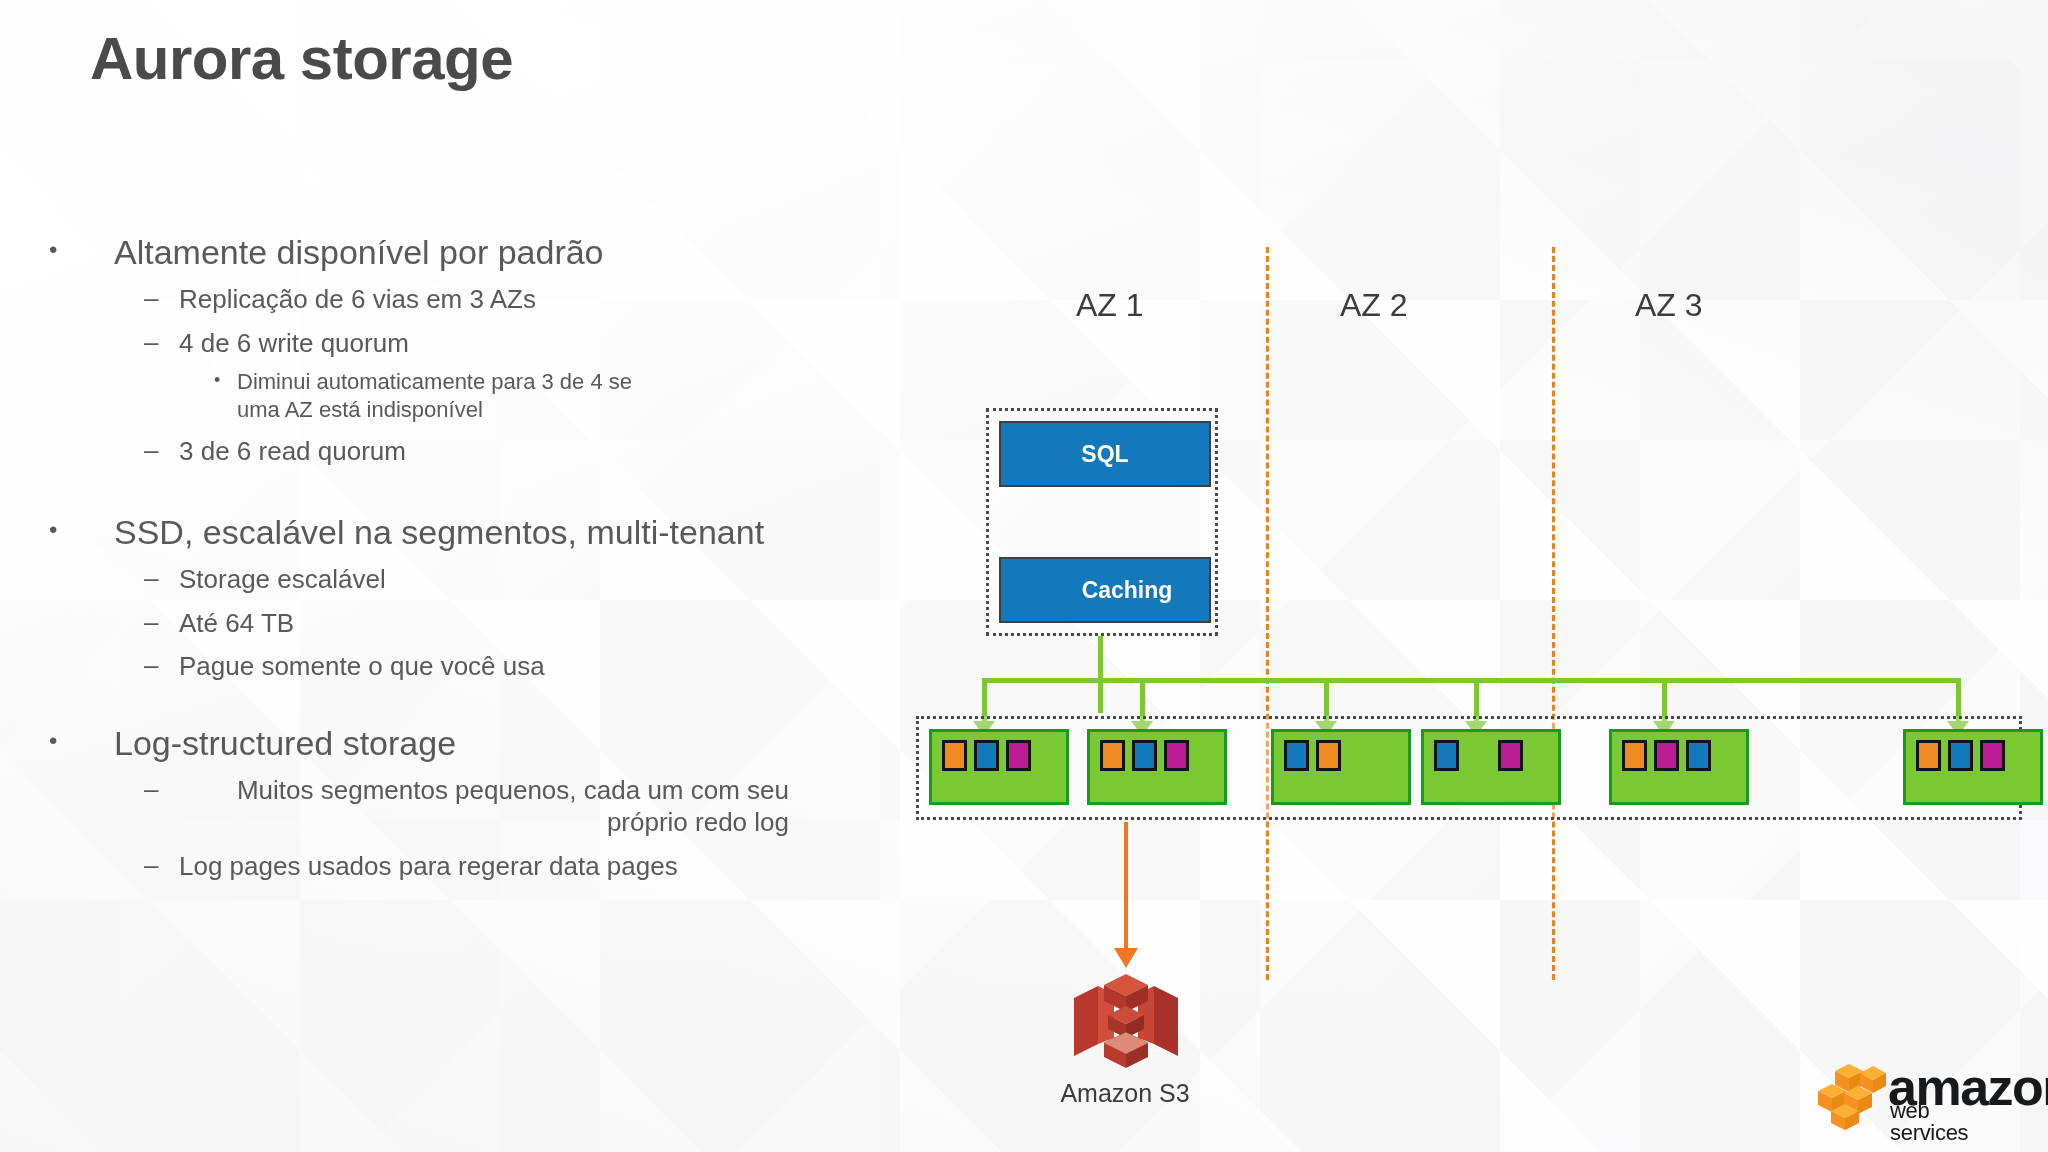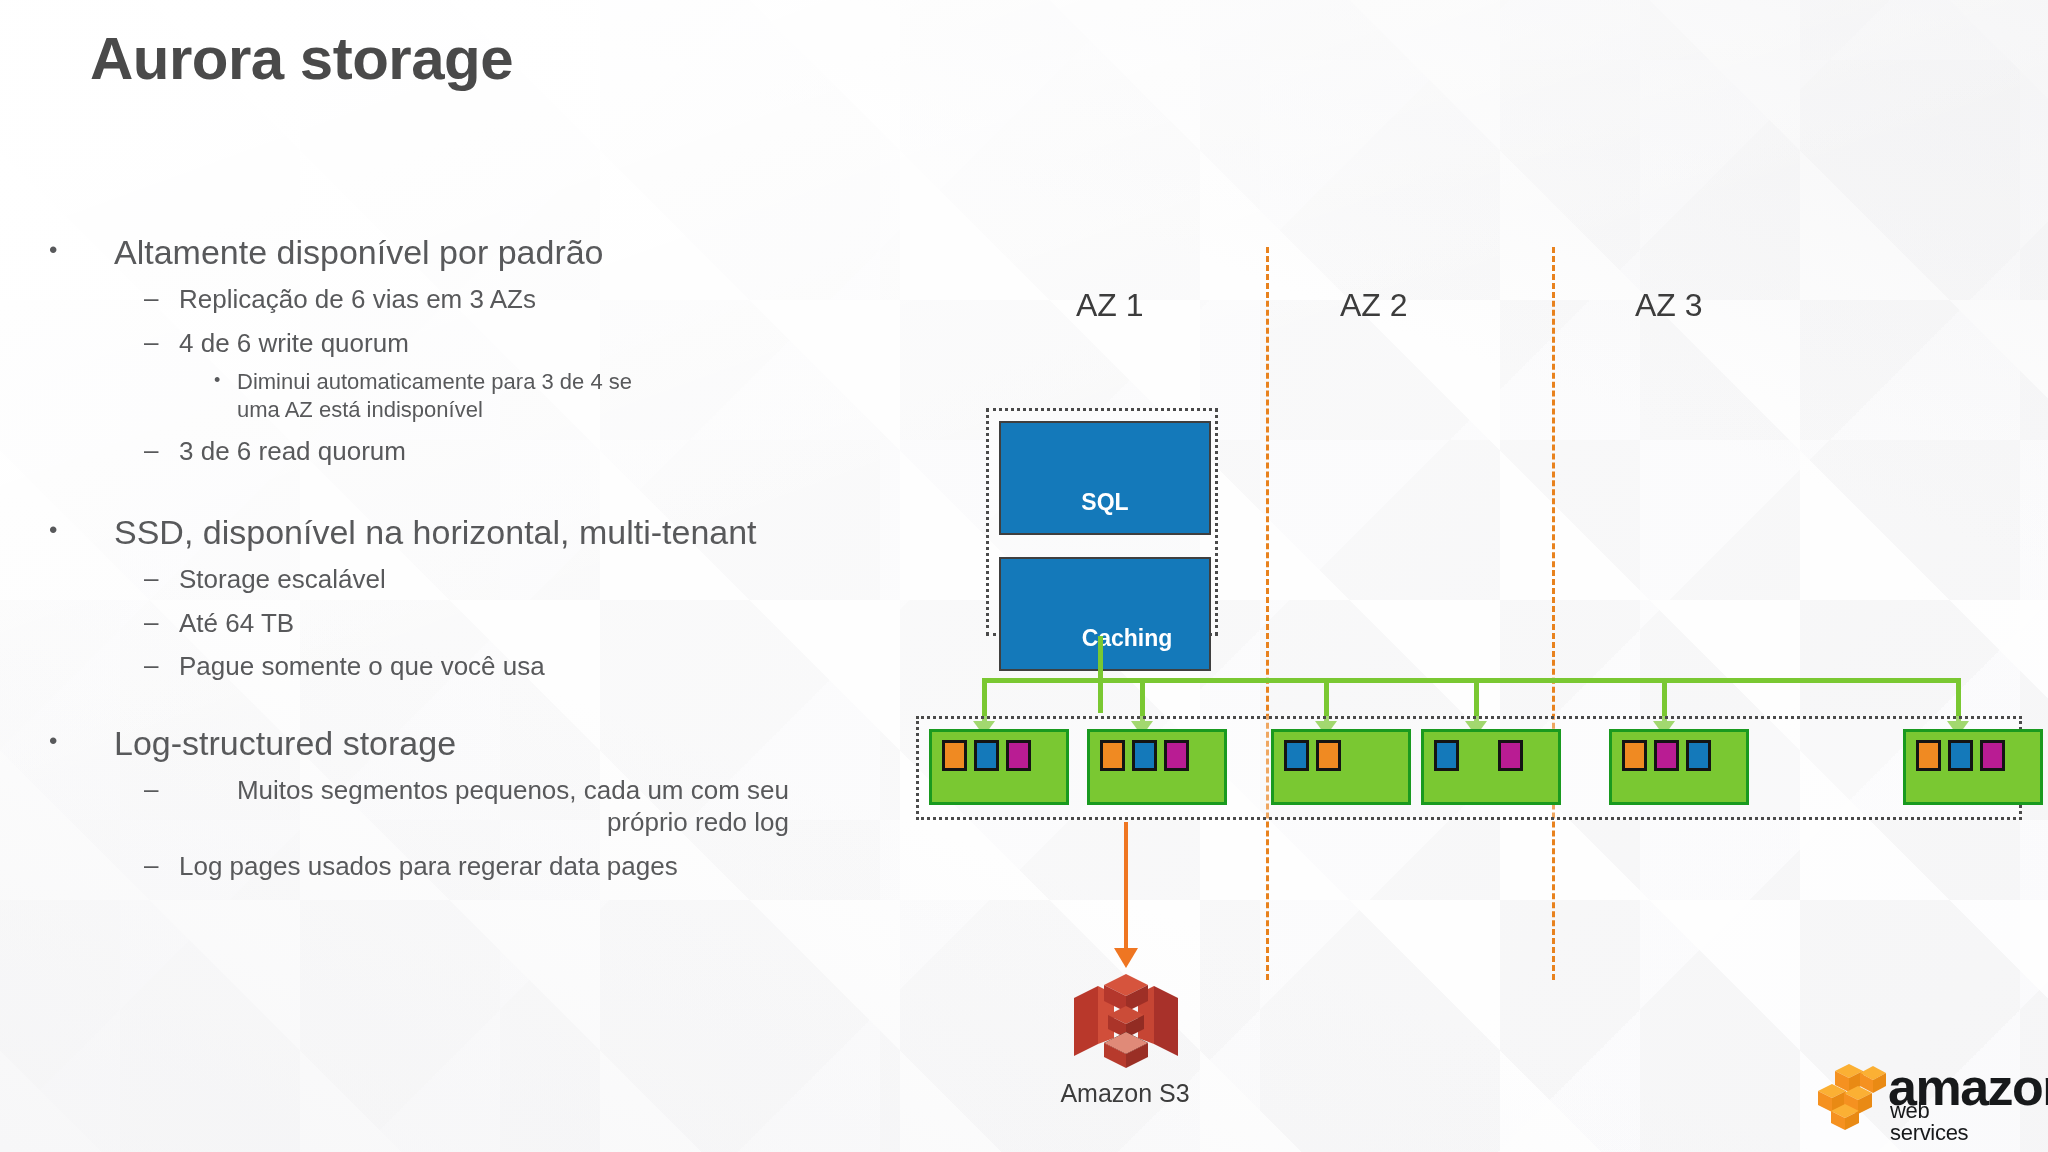--- a/index.html
+++ b/index.html
@@ -154,21 +154,20 @@
   }
   .blue-cell {
     height: 62px;
     display: flex;
     align-items: center;
     justify-content: center;
     color: #ffffff;
     font-size: 23px;
     font-weight: bold;
     box-sizing: border-box;
-    margin-top: 48px;
   }
   .blue-cell + .blue-cell { border-top: 2px solid #3f3f3f; }
 
   
   #storage-box {
     position: absolute;
     left: 16px;
     top: 716px;
     width: 1106px;
     height: 104px;
@@ -307,21 +306,21 @@
     </div>
     <div class="lvl2">
       <span class="mk">–</span>
       <span>3 de 6 read quorum</span>
     </div>
 
     <div class="grp-gap"></div>
 
     <div class="lvl1">
       <span class="mk">•</span>
-      <span>SSD, disponível na horizontal, multi-tenant</span>
+      <span>SSD, escalável na segmentos, multi-tenant</span>
     </div>
     <div class="lvl2">
       <span class="mk">–</span>
       <span>Storage escalável</span>
     </div>
     <div class="lvl2">
       <span class="mk">–</span>
       <span>Até 64 TB</span>
     </div>
     <div class="lvl2">

